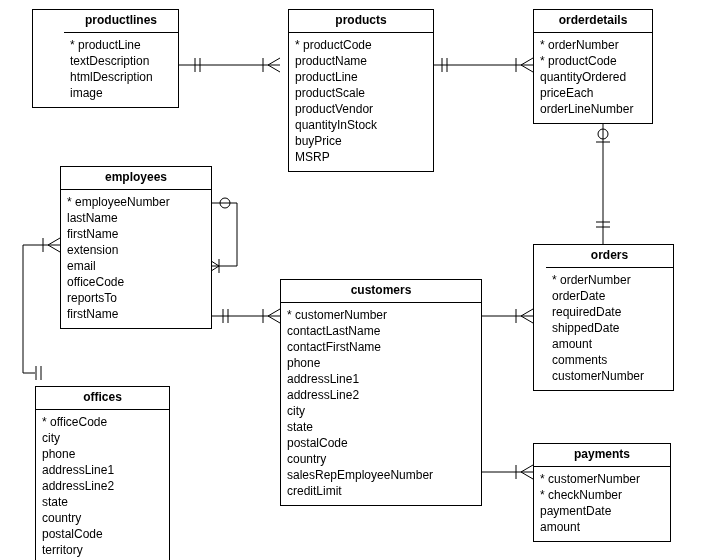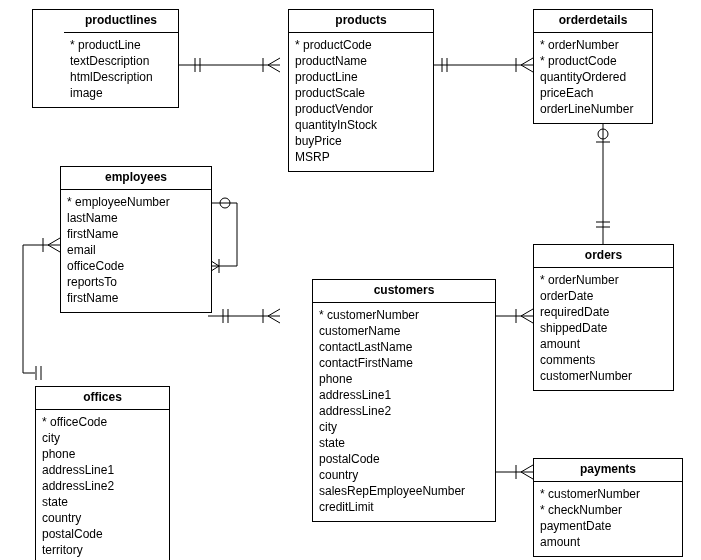--- a/index.html
+++ b/index.html
@@ -142,47 +142,47 @@
     <div class="field">orderLineNumber</div>
   </div>
 </div>
 
 <div class="entity" style="left:60px; top:166px; width:152px;">
   <div class="entity-title">employees</div>
   <div class="entity-body">
     <div class="field">* employeeNumber</div>
     <div class="field">lastName</div>
     <div class="field">firstName</div>
+    <div class="field">extension</div>
     <div class="field">email</div>
     <div class="field">officeCode</div>
     <div class="field">reportsTo</div>
     <div class="field">firstName</div>
   </div>
 </div>
 
-<div class="entity" style="left:280px; top:279px; width:184px;margin-left:32px;">
+<div class="entity" style="left:280px; top:279px; width:202px;">
   <div class="entity-title">customers</div>
   <div class="entity-body">
     <div class="field">* customerNumber</div>
-    <div class="field">customerName</div>
     <div class="field">contactLastName</div>
     <div class="field">contactFirstName</div>
     <div class="field">phone</div>
     <div class="field">addressLine1</div>
     <div class="field">addressLine2</div>
     <div class="field">city</div>
     <div class="field">state</div>
     <div class="field">postalCode</div>
     <div class="field">country</div>
     <div class="field">salesRepEmployeeNumber</div>
     <div class="field">creditLimit</div>
   </div>
 </div>
 
-<div class="entity" style="left:533px; top:244px; width:141px;">
+<div class="entity" style="left:533px; top:244px; width:141px;padding-left:12px;">
   <div class="entity-title">orders</div>
   <div class="entity-body">
     <div class="field">* orderNumber</div>
     <div class="field">orderDate</div>
     <div class="field">requiredDate</div>
     <div class="field">shippedDate</div>
     <div class="field">amount</div>
     <div class="field">comments</div>
     <div class="field">customerNumber</div>
   </div>
@@ -196,21 +196,21 @@
     <div class="field">phone</div>
     <div class="field">addressLine1</div>
     <div class="field">addressLine2</div>
     <div class="field">state</div>
     <div class="field">country</div>
     <div class="field">postalCode</div>
     <div class="field">territory</div>
   </div>
 </div>
 
-<div class="entity" style="left:533px; top:458px; width:150px;">
+<div class="entity" style="left:533px; top:443px; width:138px;">
   <div class="entity-title">payments</div>
   <div class="entity-body">
     <div class="field">* customerNumber</div>
     <div class="field">* checkNumber</div>
     <div class="field">paymentDate</div>
     <div class="field">amount</div>
   </div>
 </div>
 
 </body></html>

